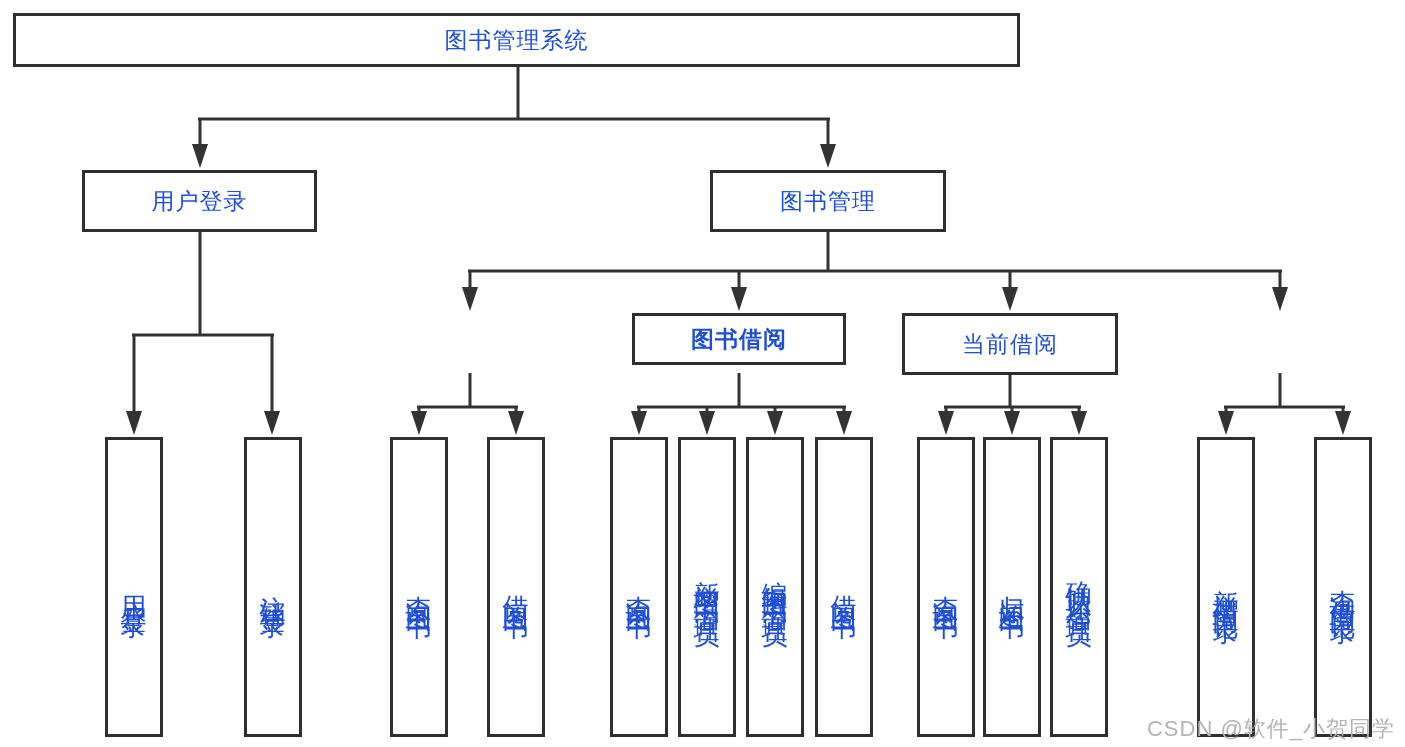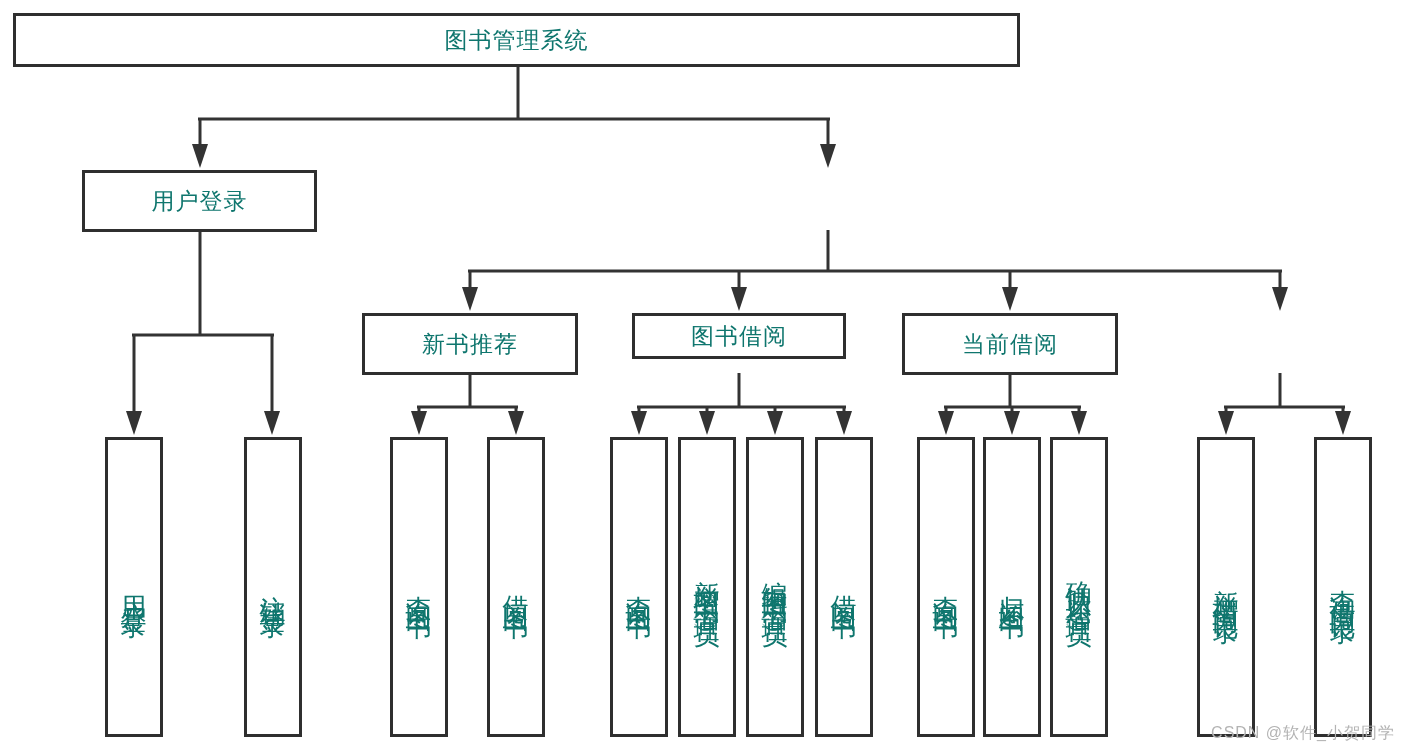--- a/index.html
+++ b/index.html
@@ -14,40 +14,40 @@
   .connector-svg {
     position: absolute;
     left: 0; top: 0;
     z-index: 1;
   }
   .box {
     position: absolute;
     box-sizing: border-box;
     background: #ffffff;
     border: 3px solid #2f2f2f;
-    color: #0f766e;
+    color: #1d4ed8;
     display: flex;
     align-items: center;
     justify-content: center;
     z-index: 2;
     text-align: center;
   }
   .h-label { font-size: 23px; letter-spacing: 1px; }
   .root-label { font-size: 23px; letter-spacing: 1px; }
   .leaf {
     writing-mode: vertical-rl;
     font-size: 26px;
     letter-spacing: 6px;
     line-height: 1;
   }
   .watermark {
     position: absolute;
     right: 10px;
     bottom: 3px;
-    font-size: 16px;
+    font-size: 22px;
     color: #b3b3b3;
     letter-spacing: 1px;
     z-index: 3;
     font-family: "Liberation Sans", sans-serif;
   }
 </style>
 </head>
 <body>
 
 <div class="stage">
@@ -103,23 +103,23 @@
       <line x1="1224" y1="407" x2="1345" y2="407" stroke="#333333" stroke-width="3"></line>
       <line x1="1226" y1="407" x2="1226" y2="417" stroke="#333333" stroke-width="3"></line>
       <polygon points="1218,411 1234,411 1226,435" fill="#333333"></polygon>
       <line x1="1343" y1="407" x2="1343" y2="417" stroke="#333333" stroke-width="3"></line>
       <polygon points="1335,411 1351,411 1343,435" fill="#333333"></polygon>
     </svg>
 
   <div class="box root-label" style="left:13px; top:13px; width:1007px; height:54px;">图书管理系统</div>
 
   <div class="box h-label" style="left:82px; top:170px; width:235px; height:62px;">用户登录</div>
+  <div class="box h-label" style="left:710px; top:170px; width:236px; height:62px;">图书管理</div>
 
-  <div class="box h-label" style="left:362px; top:313px; width:216px; height:62px;">新书推荐</div>
-  <div class="box h-label" style="left:632px; top:313px; width:214px; height:46px;">图书借阅</div>
+  <div class="box h-label" style="left:632px; top:313px; width:214px; height:52px;font-weight:bold;">图书借阅</div>
   <div class="box h-label" style="left:902px; top:313px; width:216px; height:62px;text-align:center;">当前借阅</div>
 
   <div class="box leaf" style="left:105px; top:437px; width:58px; height:300px;">用户登录</div>
   <div class="box leaf" style="left:244px; top:437px; width:58px; height:300px;">注销登录</div>
 
   <div class="box leaf" style="left:390px; top:437px; width:58px; height:300px;">查询图书</div>
   <div class="box leaf" style="left:487px; top:437px; width:58px; height:300px;">借阅图书</div>
 
   <div class="box leaf" style="left:610px; top:437px; width:58px; height:300px;">查询图书</div>
   <div class="box leaf" style="left:678px; top:437px; width:58px; height:300px;">新增图书（管理员）</div>

